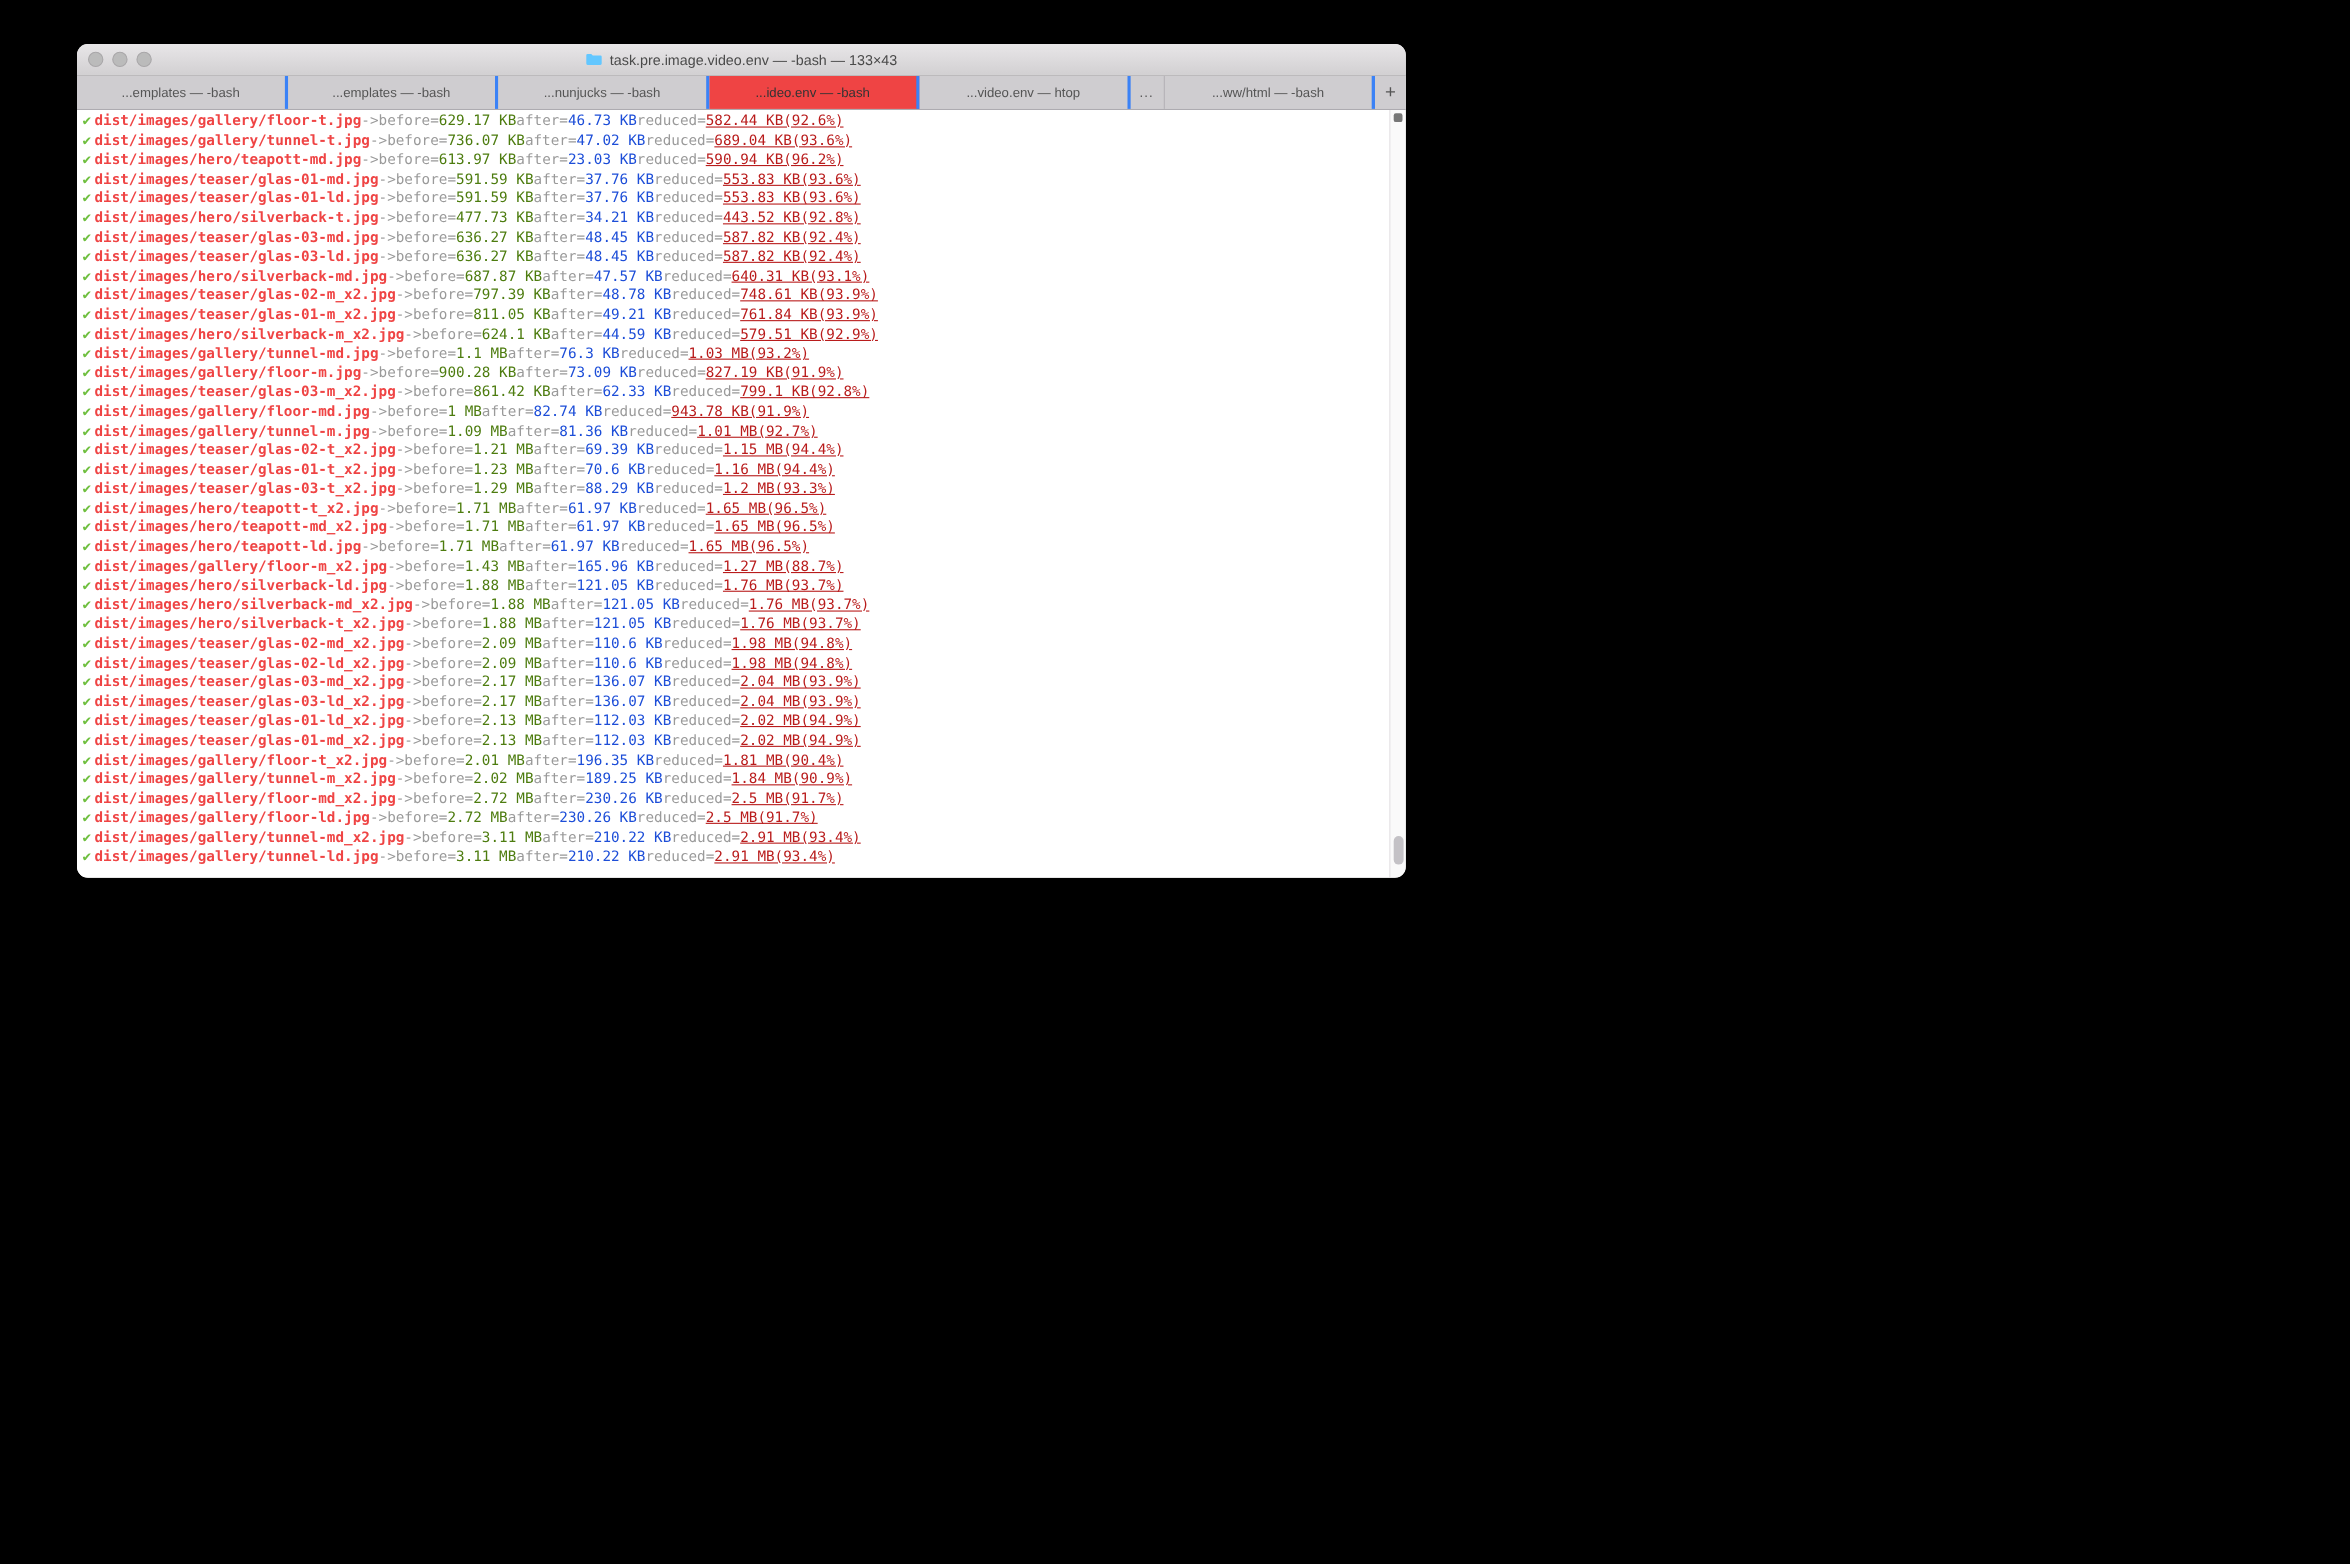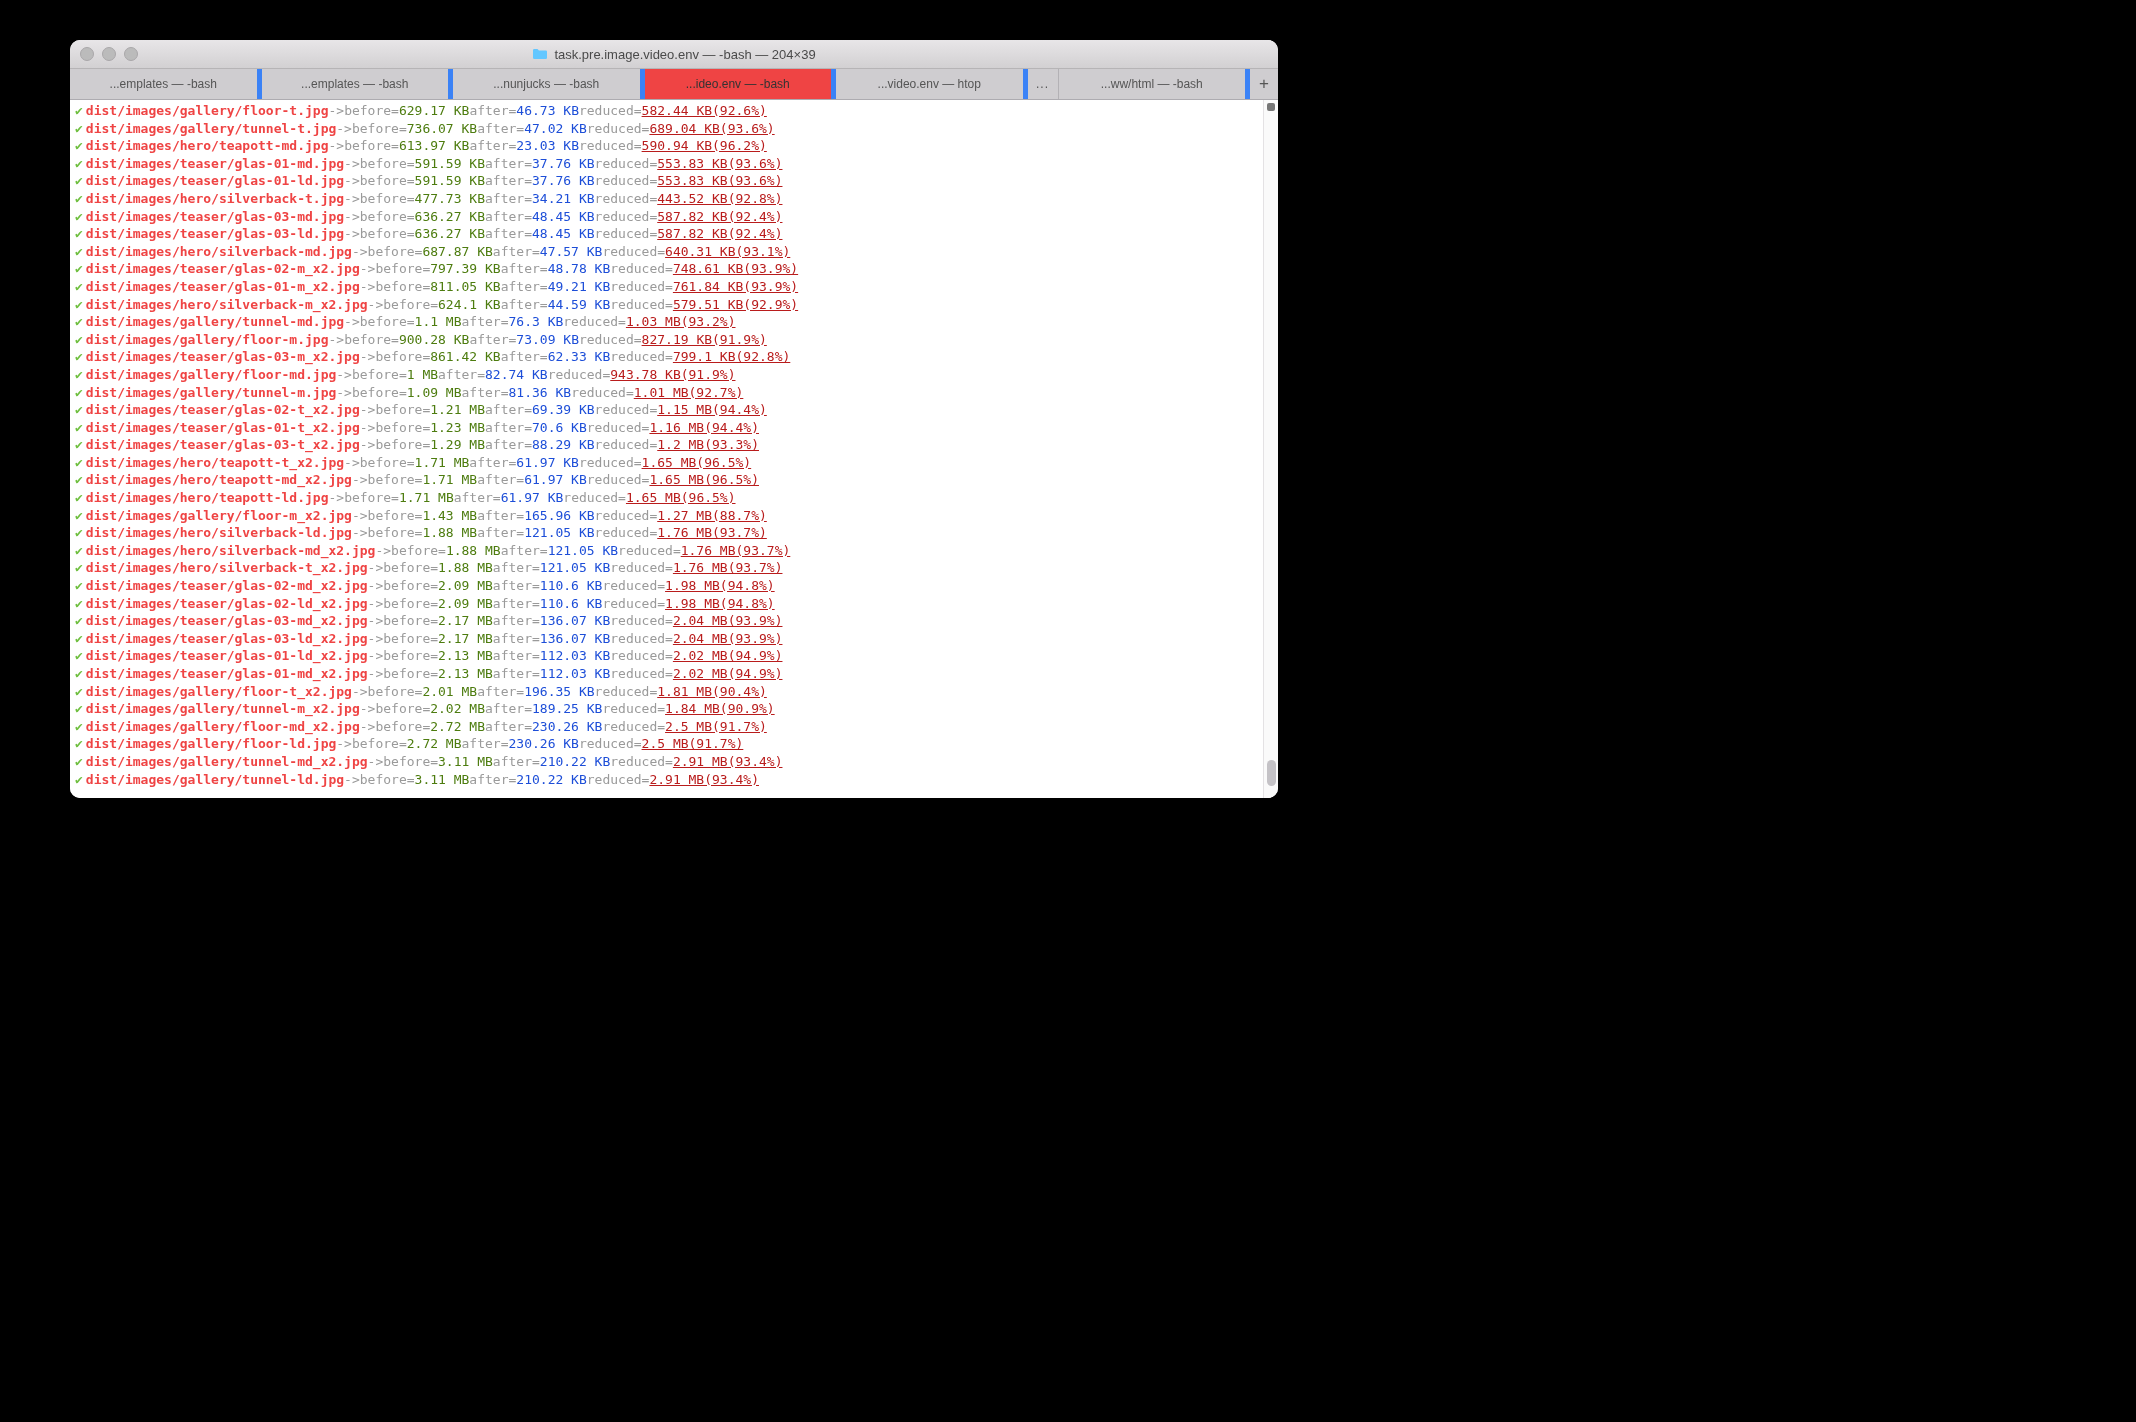--- a/index.html
+++ b/index.html
@@ -40,21 +40,21 @@
   .folder-ico svg{display:block;}
   .tabbar{
     height:30px;
     background:#cfcdd0;
     border-bottom:1px solid #adabb0;
     display:flex;align-items:stretch;
     flex:0 0 auto;
   }
   .tab{
     flex:1 1 0;
-    border-right:5px solid #3b82f6;
+    border-right:3px solid #3b82f6;
     display:flex;align-items:center;justify-content:center;
     font-size:12px;color:#555;
     background:#cfcdd0;
     min-width:0;
     padding:0 6px;
     white-space:nowrap;overflow:hidden;text-overflow:ellipsis;
   }
   .tab.active{background:#ef4444;color:#333;}
   .tab .lbl{white-space:nowrap;overflow:hidden;text-overflow:ellipsis;}
   .overflow{
@@ -114,21 +114,21 @@
         <div class="dot"></div>
         <div class="dot"></div>
         <div class="dot"></div>
       </div>
       <div class="title">
         <span class="folder-ico">
           <svg width="16" height="12" viewBox="0 0 16 12">
               <path fill="#63c7ff" d="M1 2.2A1.2 1.2 0 0 1 2.2 1h3.3l1.4 1.4h6.9A1.2 1.2 0 0 1 15 3.6v6.2A1.2 1.2 0 0 1 13.8 11H2.2A1.2 1.2 0 0 1 1 9.8z"></path>
             </svg>
         </span>
-        <span>task.pre.image.video.env — -bash — 204×39</span>
+        <span>task.pre.image.video.env — -bash — 133×43</span>
       </div>
     </div>
 
     <div class="tabbar" id="tabbar">
         <div class="tab">
           <span class="lbl">...emplates — -bash</span>
         </div>
         <div class="tab">
           <span class="lbl">...emplates — -bash</span>
         </div>

